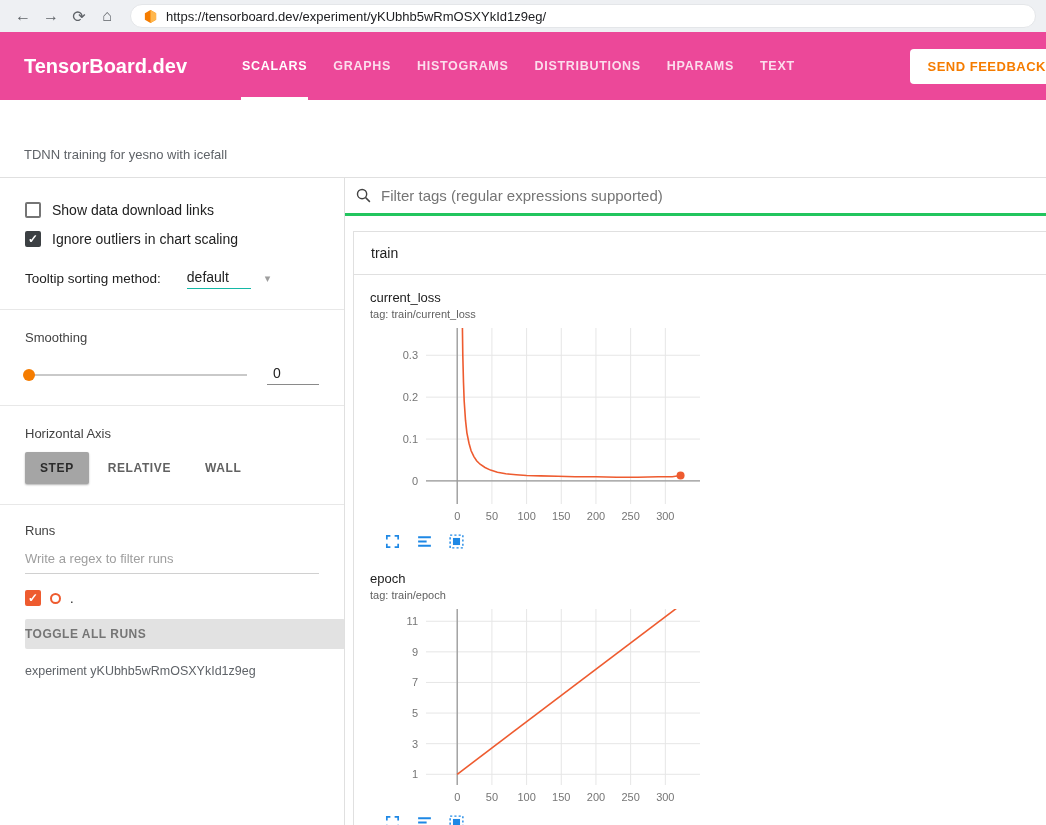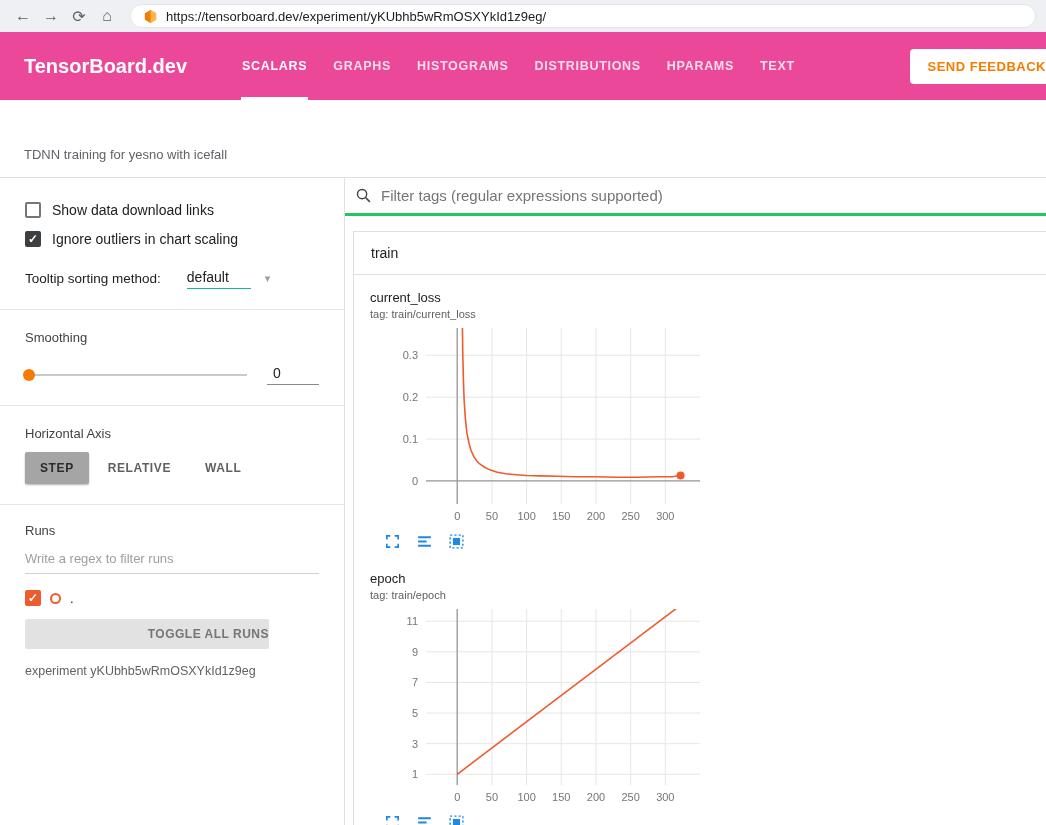--- a/index.html
+++ b/index.html
@@ -51,21 +51,21 @@
   .axis-row{display:flex;align-items:center;gap:4px;margin-top:11px}
   .axis-btn{font-size:12px;font-weight:bold;letter-spacing:.6px;color:#616161;padding:9px 15px;border-radius:2px;cursor:pointer;background:transparent}
   .axis-btn.active{background:#a5a5a5;color:#2b2b2b;box-shadow:0 1px 2px rgba(0,0,0,.3)}
   .runs-filter{display:block;width:100%;margin-top:13px;border:none;border-bottom:1px solid #d0d0d0;padding:0 0 7px;font-size:13px;color:#424242;background:transparent;outline:none;font-family:"Liberation Sans",sans-serif}
   .runs-filter::placeholder{color:#9e9e9e}
   .runs-list{margin-top:16px}
   .run-row{display:flex;align-items:center;gap:9px;cursor:pointer}
   .run-cb .tick2{color:#fff;font-size:12px;font-weight:bold;line-height:1}
   .run-circle{width:11px;height:11px;border:2px solid;border-radius:50%;display:inline-block;flex:none}
   .run-name{font-size:13px;color:#212121}
-  .toggle-all{width:244px;margin-top:13px;background:#e2e2e2;color:#757575;font-size:12px;font-weight:bold;letter-spacing:.5px;text-align:right;padding:8px 0;border-radius:2px;cursor:pointer}
+  .toggle-all{width:320px;margin-top:13px;background:#e2e2e2;color:#757575;font-size:12px;font-weight:bold;letter-spacing:.5px;text-align:left;padding:8px 0;border-radius:2px;cursor:pointer}
   .exp-note{margin-top:15px;font-size:12.5px;color:#5f6368}
 
   
   .main{flex:1;overflow:hidden;position:relative;background:#fff}
   .filter-row{height:38px;display:flex;align-items:center;gap:9px;padding:0 10px;border-bottom:3px solid #22c55e}
   .filter-input{flex:1;border:none;outline:none;font-size:15px;color:#424242;background:transparent;font-family:"Liberation Sans",sans-serif}
   .filter-input::placeholder{color:#757575}
   .tags-card{margin:15px 0 0 8px;width:1200px;border:1px solid #e0e0e0;background:#fff}
   .card-header{padding:13px 17px;font-size:14px;color:#212121;border-bottom:1px solid #e0e0e0}
   .charts-grid{display:flex;flex-wrap:wrap;padding:15px 16px 0;width:710px}

